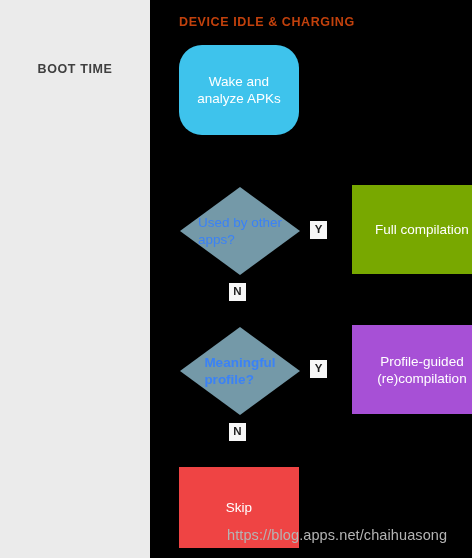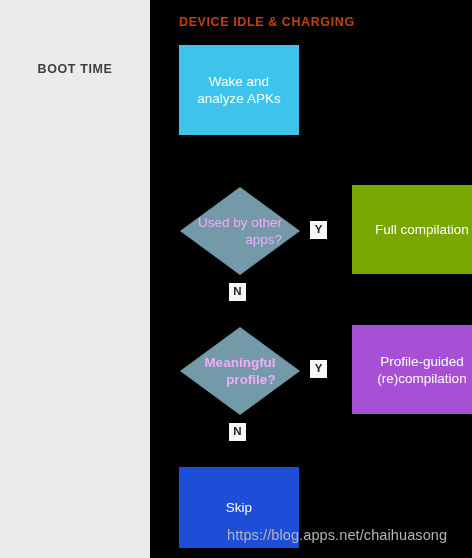--- a/index.html
+++ b/index.html
@@ -69,35 +69,36 @@
 
   .box-daily {
     left: 16px; top: 45px;
     width: 121px; height: 90px;
     background: #3ec3ec;
   }
   .box-wake {
     left: 179px; top: 45px;
     width: 120px; height: 90px;
     background: #3ec3ec;
+    border-radius: 23px;
   }
   .box-full {
     left: 352px; top: 185px;
     width: 140px; height: 89px;
     background: #78a800;
   }
   .box-profile {
     left: 352px; top: 325px;
     width: 140px; height: 89px;
     background: #a750d6;
   }
   .box-skip {
     left: 179px; top: 467px;
     width: 120px; height: 81px;
-    background: #1d4ed8;
+    background: #ef4444;
     align-items: flex-start;
     padding-top: 32px;
   }
 
   
   .diamond {
     position: absolute;
     width: 120px; height: 88px;
   }
   .diamond .shape {
@@ -105,22 +106,22 @@
     inset: 0;
     background: #7499a8;
     clip-path: polygon(50% 0%, 100% 50%, 50% 100%, 0% 50%);
   }
   .diamond .dlabel {
     position: absolute;
     inset: 0;
     display: flex;
     align-items: center;
     justify-content: center;
-    text-align: right;
-    color: #f0abfc;
+    text-align: left;
+    color: #3b82f6;
     font-size: 13.5px;
     line-height: 17px;
     white-space: pre-line;
   }
   .diamond-used  { left: 180px; top: 187px; }
   .diamond-prof  { left: 180px; top: 327px; font-weight: bold; }
 
   
   .badge {
     position: absolute;

